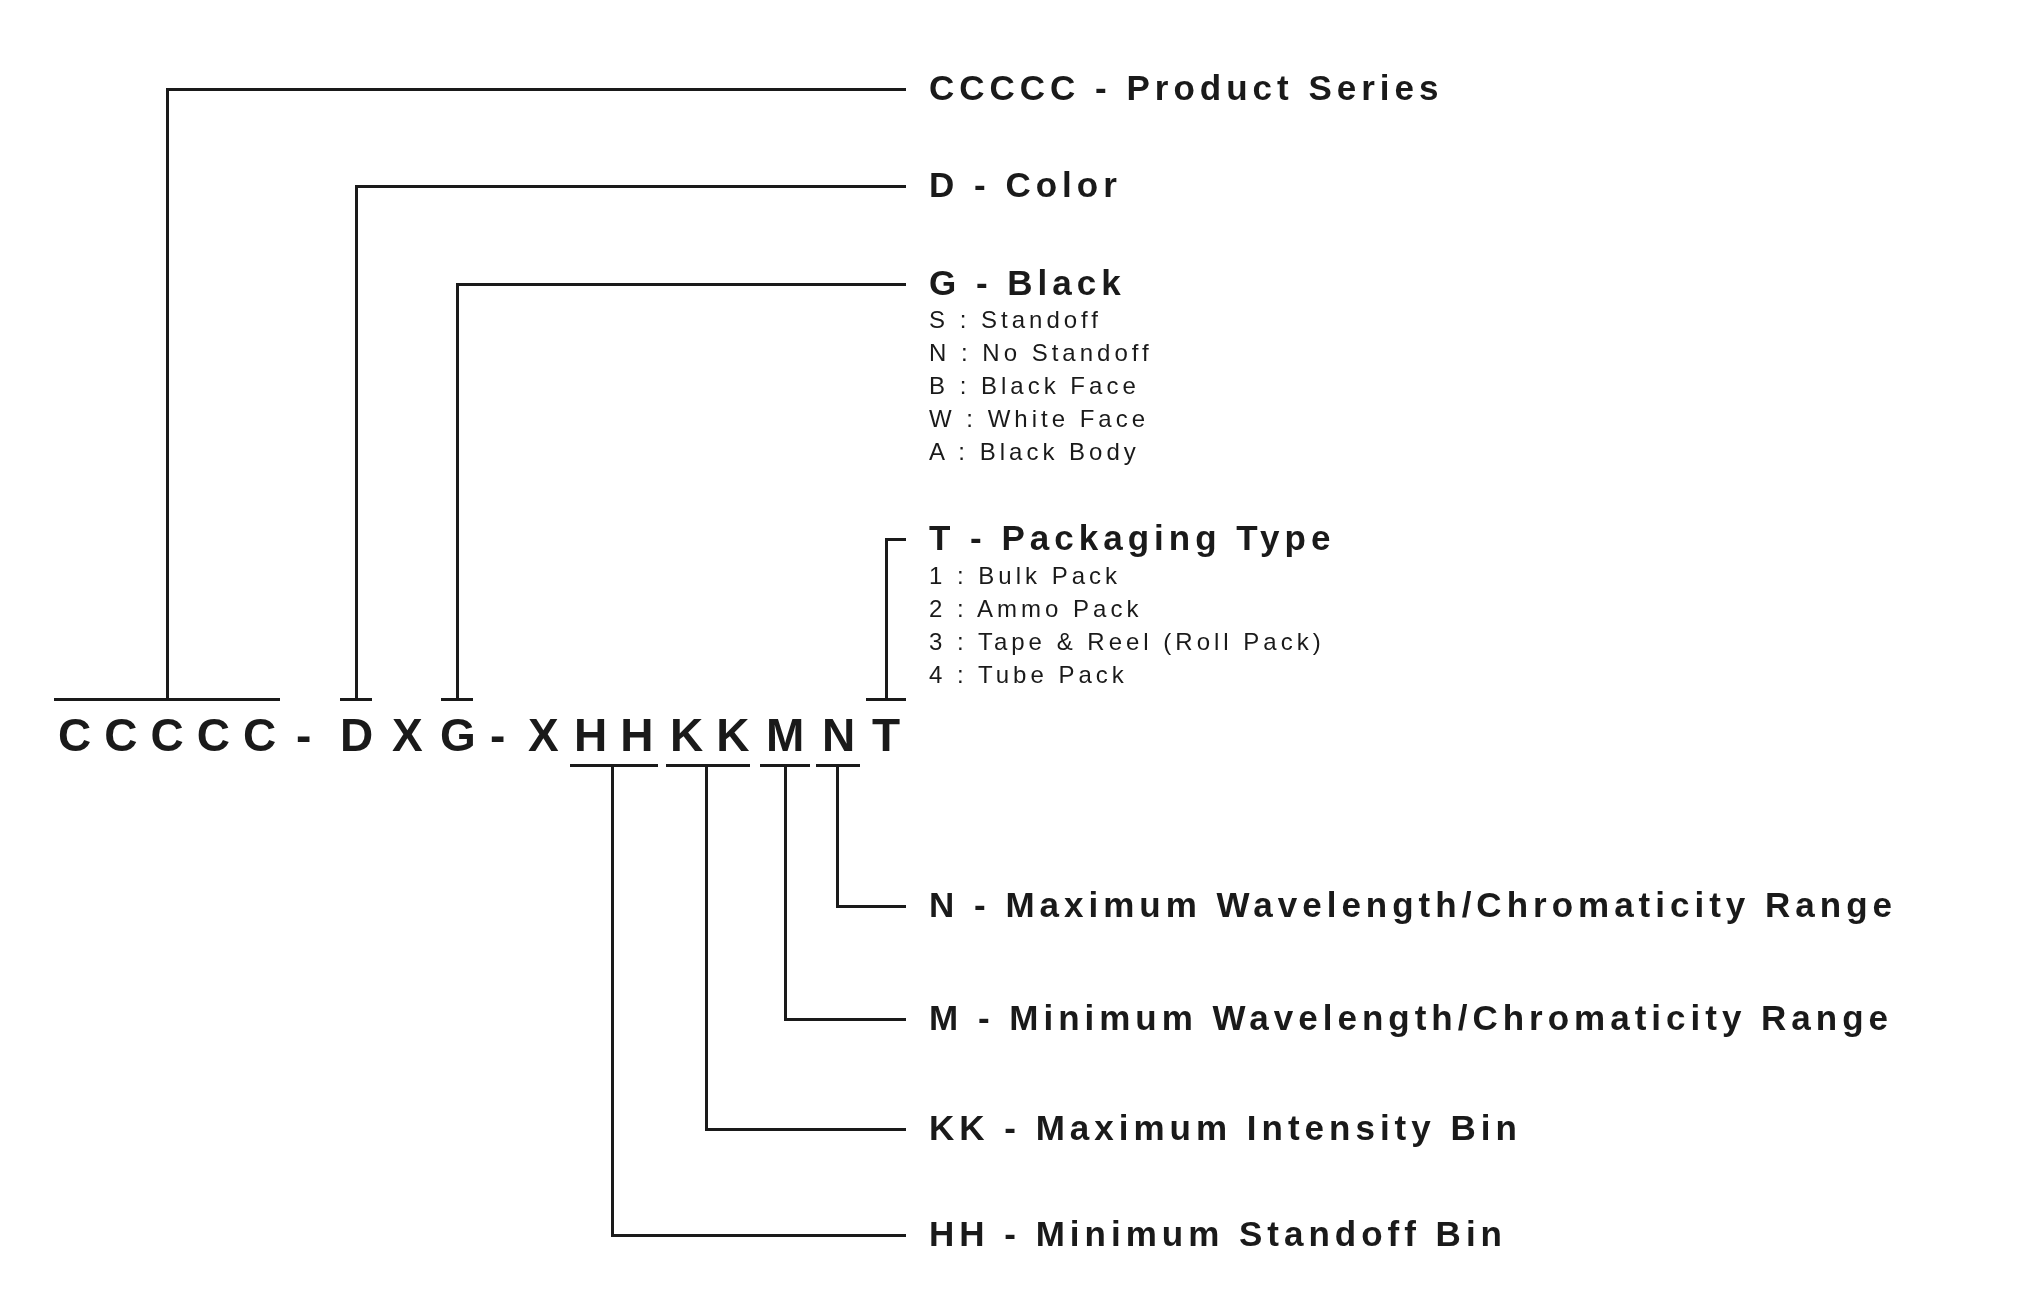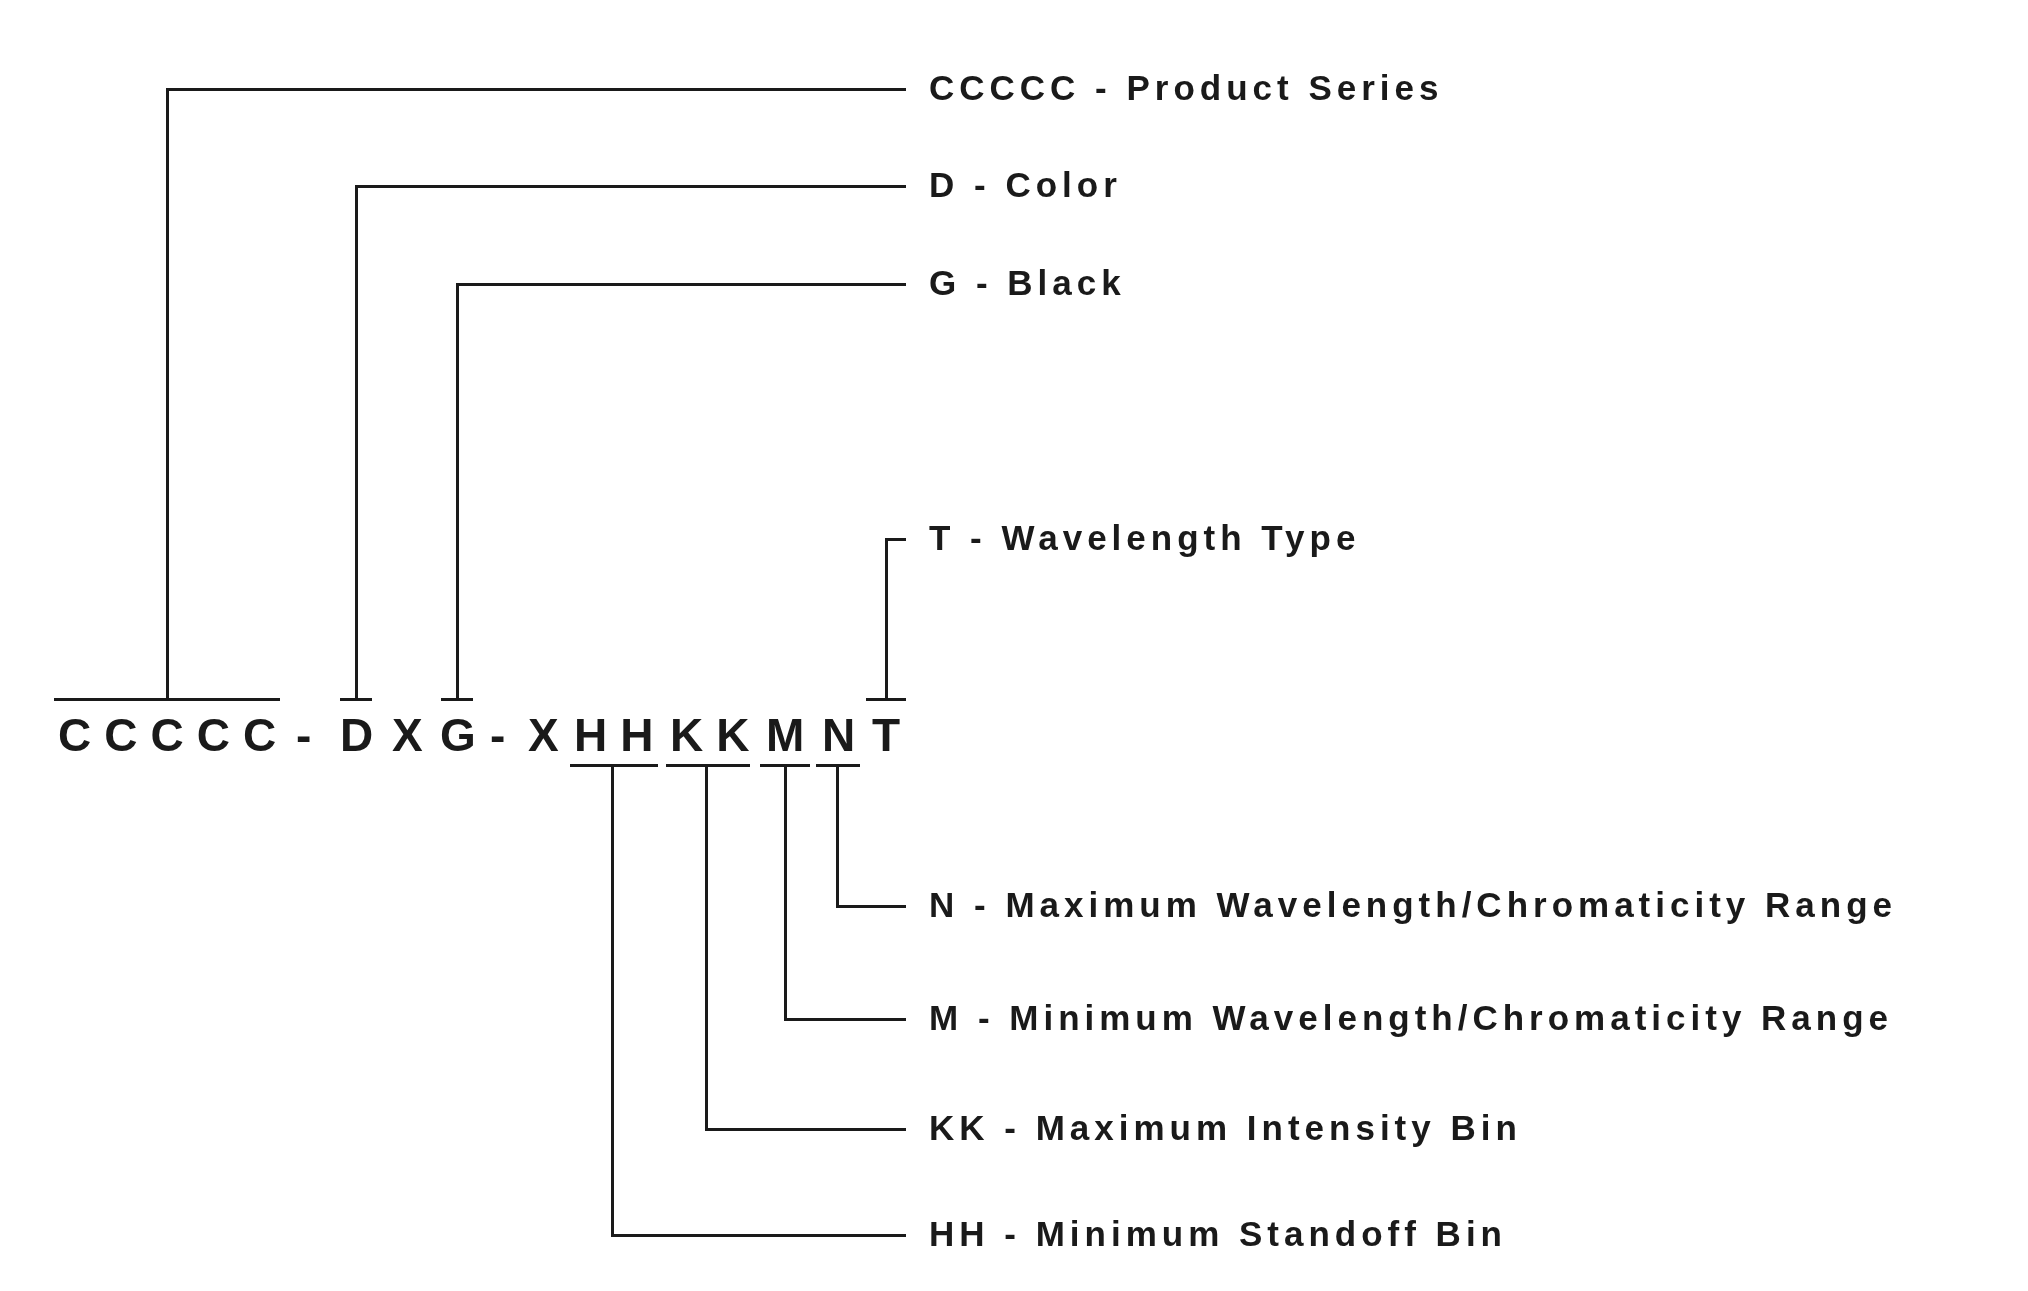--- a/index.html
+++ b/index.html
@@ -92,21 +92,34 @@
   <div class="line" style="left:705px; top:1128px; width:201px; height:3px;"></div>
 
   <div class="line" style="left:611px; top:767px; width:3px; height:470px;"></div>
   <div class="line" style="left:611px; top:1234px; width:295px; height:3px;"></div>
 
   <div class="title" style="top:70px">CCCCC - Product Series</div>
 
   <div class="title" style="top:167px">D - Color</div>
 
   <div class="title" style="top:265px">G - Black</div>
+  <div class="opts" style="top:303px">
+    <div class="opt-line">S : Standoff</div>
+    <div class="opt-line">N : No Standoff</div>
+    <div class="opt-line">B : Black Face</div>
+    <div class="opt-line">W : White Face</div>
+    <div class="opt-line">A : Black Body</div>
+  </div>
 
-  <div class="title" style="top:520px">T - Wavelength Type</div>
+  <div class="title" style="top:520px">T - Packaging Type</div>
+  <div class="opts" style="top:559px">
+    <div class="opt-line">1 : Bulk Pack</div>
+    <div class="opt-line">2 : Ammo Pack</div>
+    <div class="opt-line">3 : Tape &amp; Reel (Roll Pack)</div>
+    <div class="opt-line">4 : Tube Pack</div>
+  </div>
 
   <div class="title" style="top:887px">N - Maximum Wavelength/Chromaticity Range</div>
   <div class="title" style="top:1000px">M - Minimum Wavelength/Chromaticity Range</div>
   <div class="title" style="top:1110px">KK - Maximum Intensity Bin</div>
   <div class="title" style="top:1216px">HH - Minimum Standoff Bin</div>
 
 </div>
 
 </body></html>

